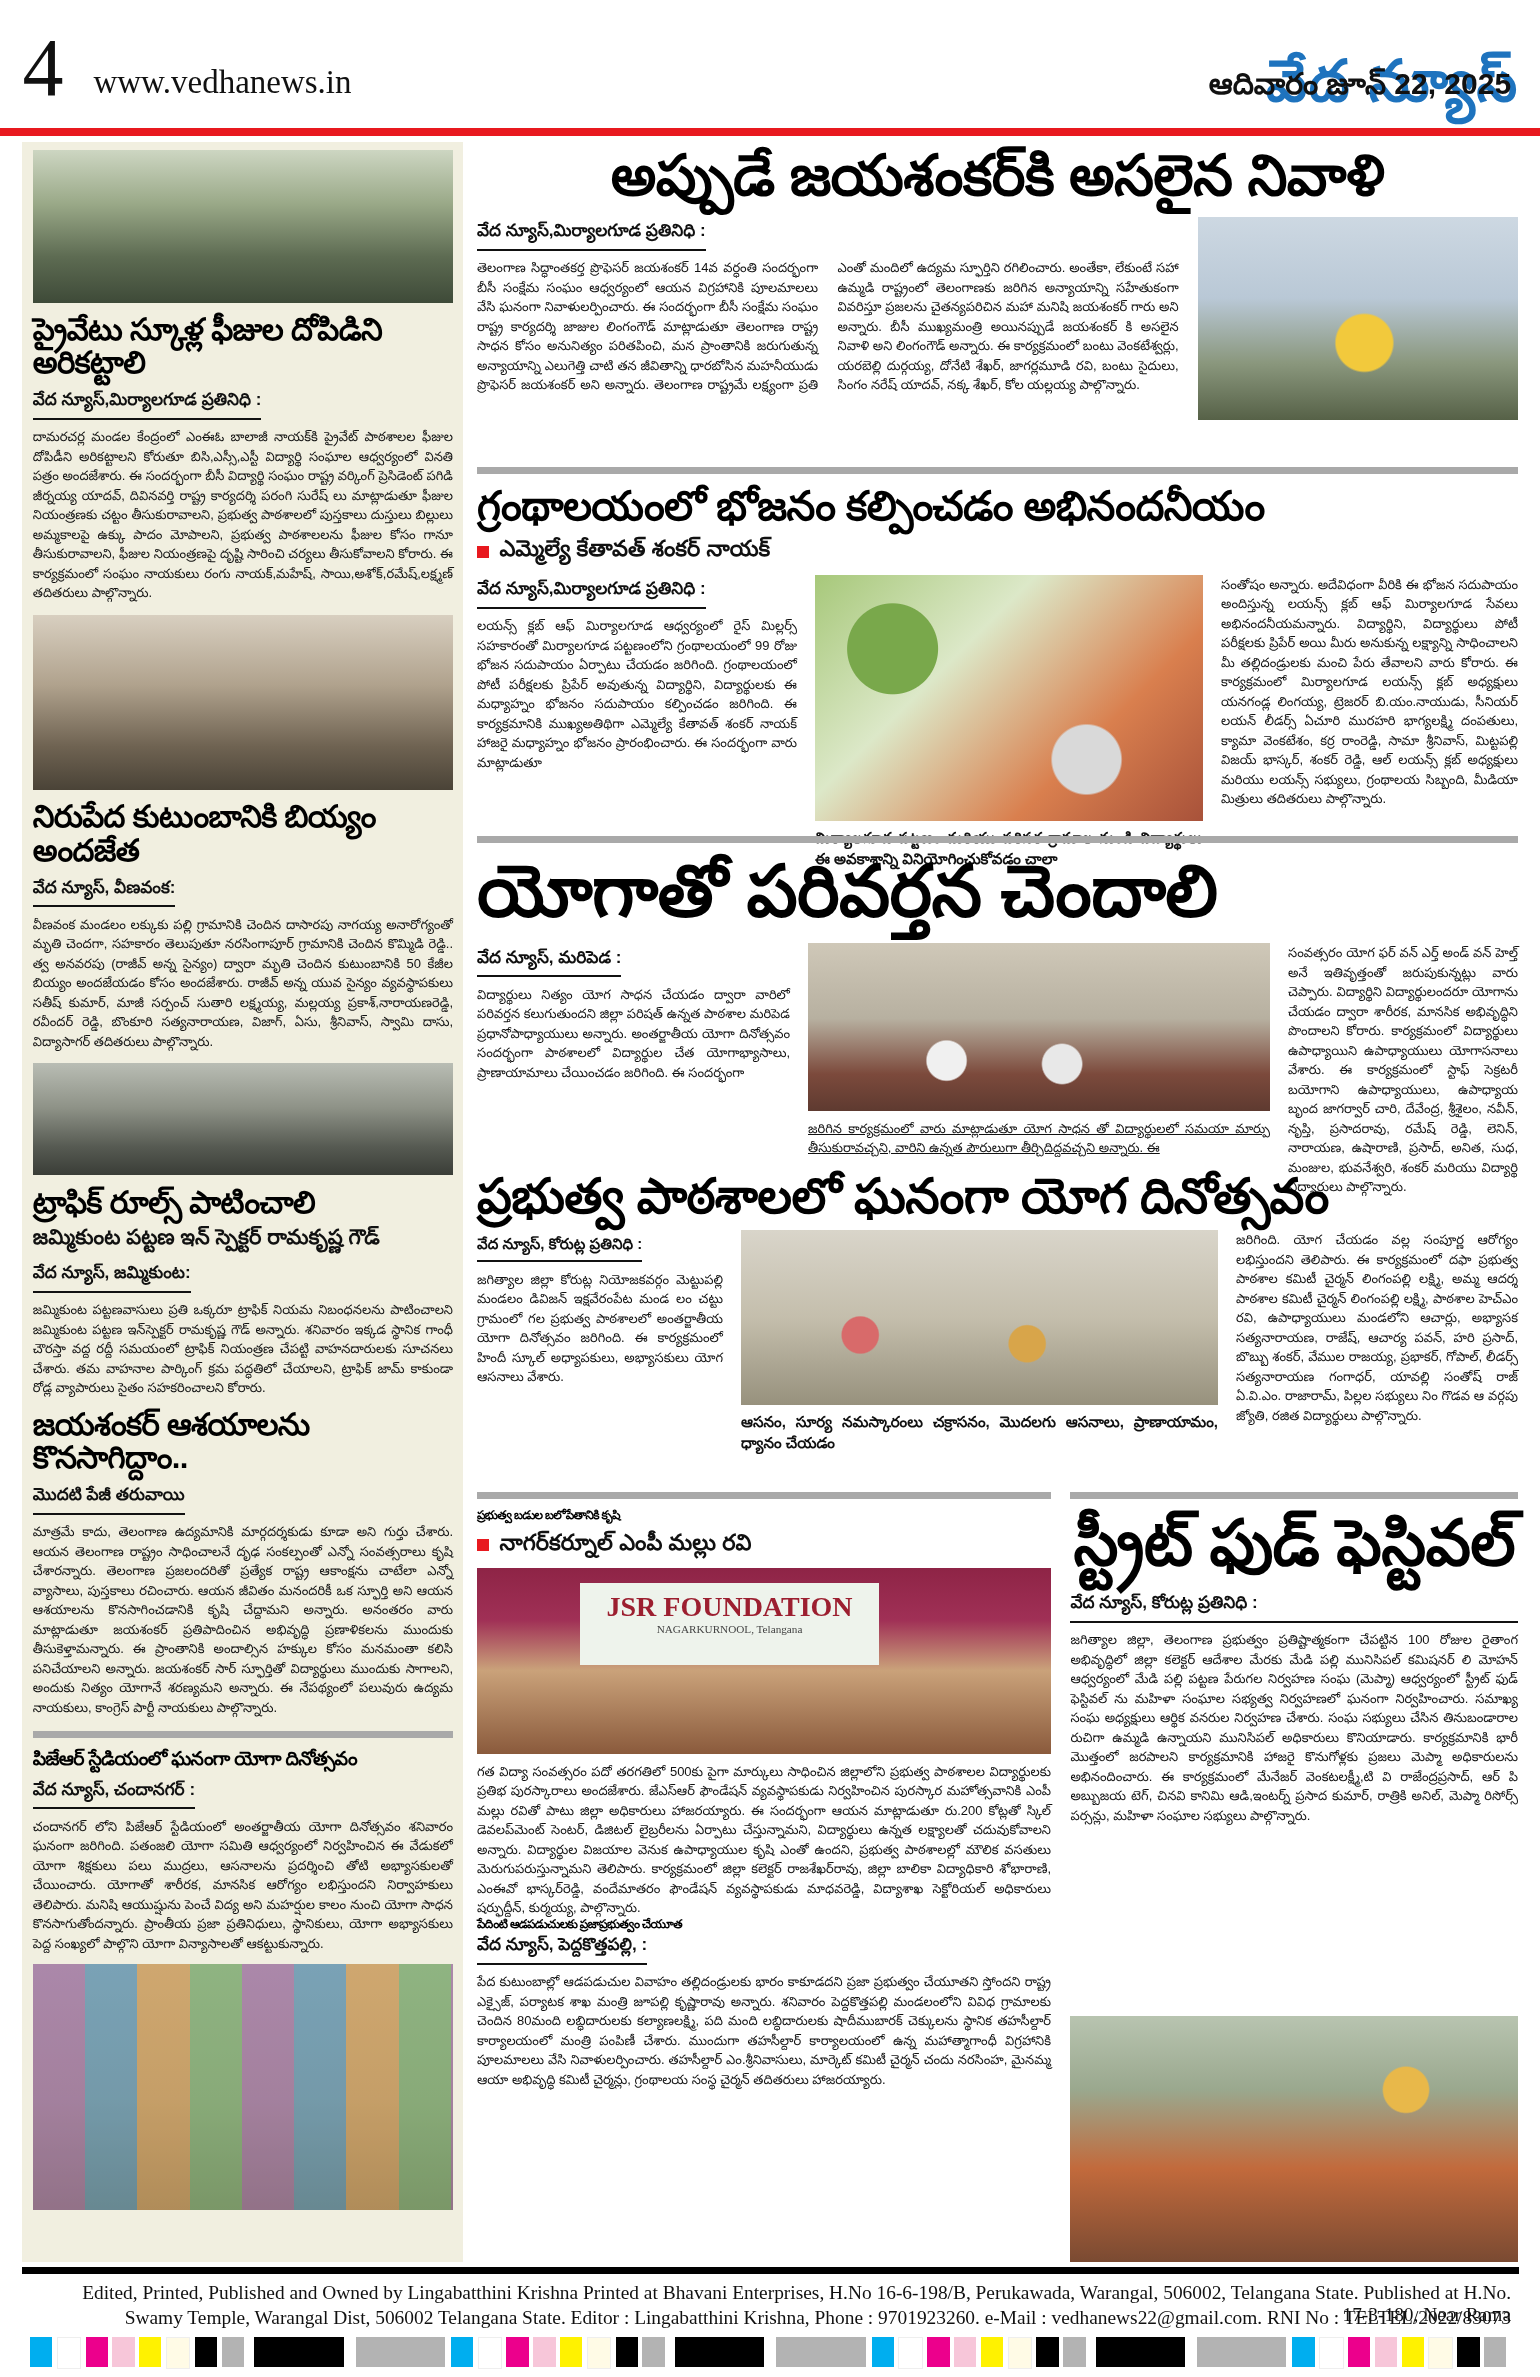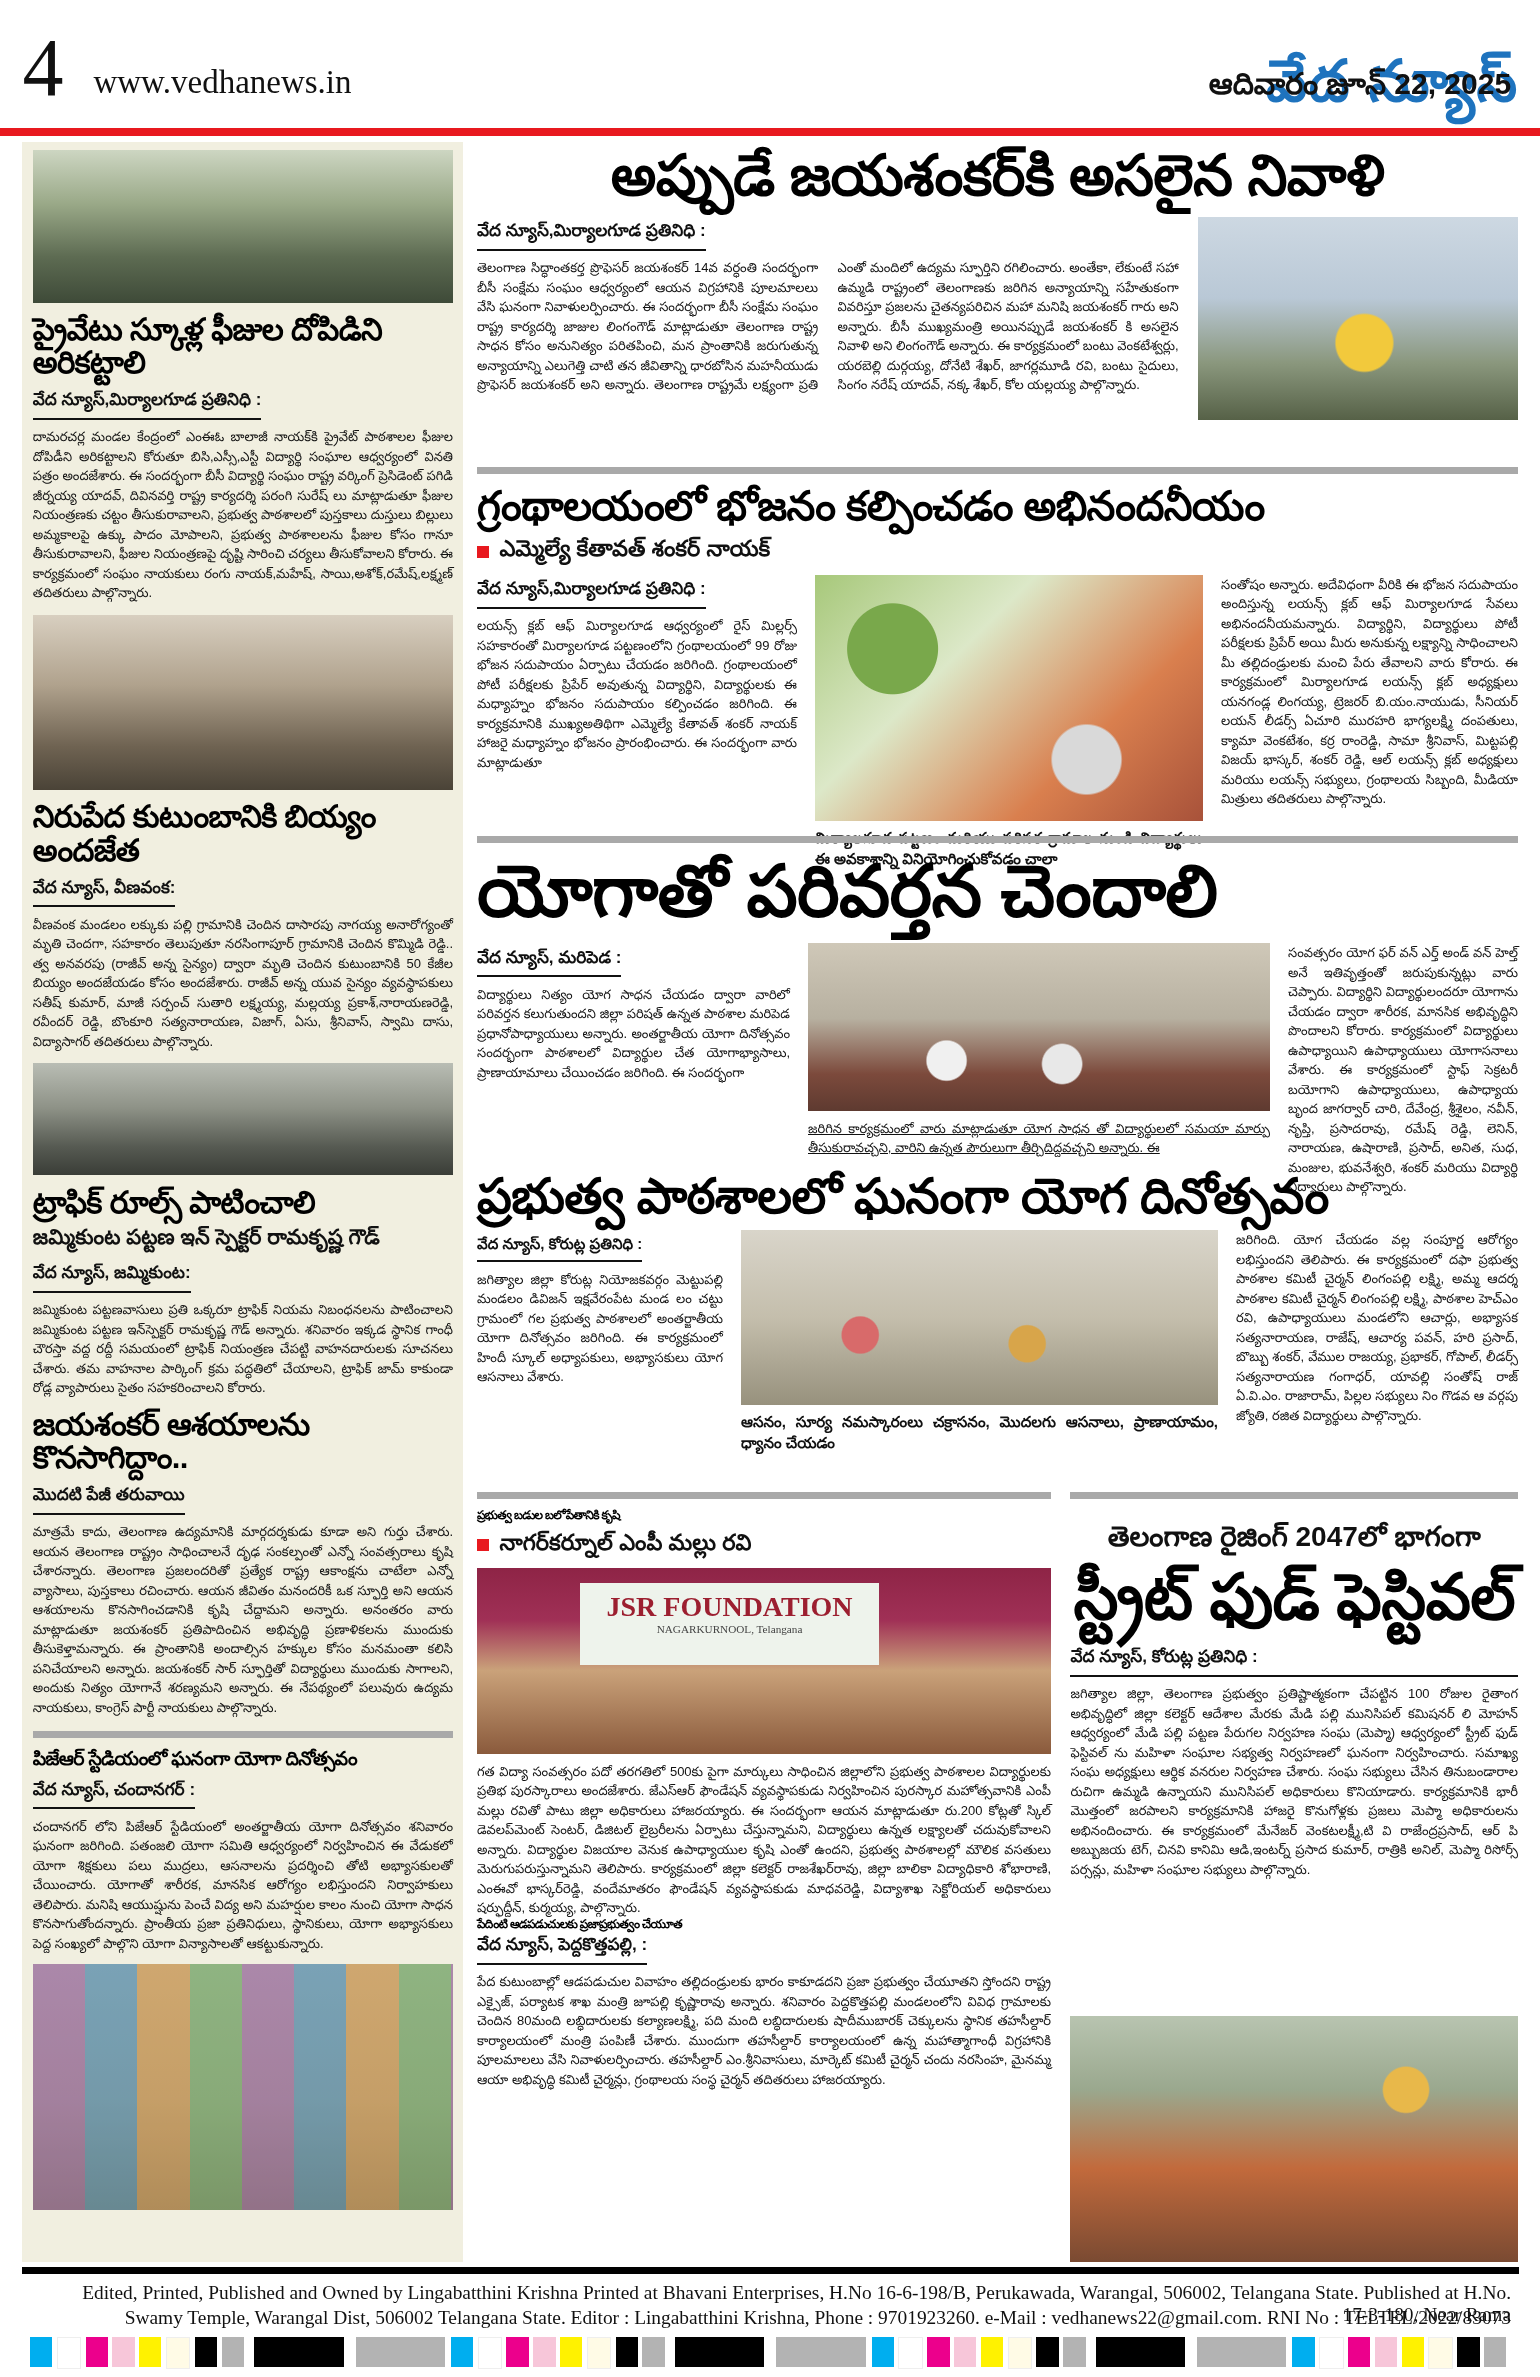--- a/index.html
+++ b/index.html
@@ -241,21 +241,20 @@
 
         <div>
           <div class="headline">పేదింటి ఆడపడుచులకు ప్రజాప్రభుత్వం చేయూత</div>
           <div class="byline">వేద న్యూస్, పెద్దకొత్తపల్లి, :</div>
           <div class="body">పేద కుటుంబాల్లో ఆడపడుచుల వివాహం తల్లిదండ్రులకు భారం కాకూడదని ప్రజా ప్రభుత్వం చేయూతని స్తోందని రాష్ట్ర ఎక్సైజ్, పర్యాటక శాఖ మంత్రి జూపల్లి కృష్ణారావు అన్నారు. శనివారం పెద్దకొత్తపల్లి మండలంలోని వివిధ గ్రామాలకు చెందిన 80మంది లబ్ధిదారులకు కల్యాణలక్ష్మి, పది మంది లబ్ధిదారులకు షాదీముబారక్ చెక్కులను స్థానిక తహసీల్దార్ కార్యాలయంలో మంత్రి పంపిణీ చేశారు. ముందుగా తహసీల్దార్ కార్యాలయంలో ఉన్న మహాత్మాగాంధీ విగ్రహానికి పూలమాలలు వేసి నివాళులర్పించారు. తహసీల్దార్ ఎం.శ్రీనివాసులు, మార్కెట్ కమిటీ చైర్మన్ చందు నరసింహ, మైనమ్మ ఆయా అభివృద్ధి కమిటీ చైర్మన్లు, గ్రంథాలయ సంస్థ చైర్మన్ తదితరులు హాజరయ్యారు.</div>
         </div>
       </div>
 
       <div class="b-right">
         <div class="gray-rule"></div>
-        <div class="a7-kicker">తెలంగాణ రైజింగ్ 2047లో భాగంగా</div>
         <div class="a7">
           <div class="headline">స్ట్రీట్ ఫుడ్ ఫెస్టివల్</div>
         </div>
         <div class="byline">వేద న్యూస్, కోరుట్ల ప్రతినిధి :</div>
         <div class="body">జగిత్యాల జిల్లా, తెలంగాణ ప్రభుత్వం ప్రతిష్టాత్మకంగా చేపట్టిన 100 రోజుల రైతాంగ అభివృద్ధిలో జిల్లా కలెక్టర్ ఆదేశాల మేరకు మేడి పల్లి మునిసిపల్ కమిషనర్ లి మోహన్ ఆధ్వర్యంలో మేడి పల్లి పట్టణ పేరుగల నిర్వహణ సంఘ (మెప్మా) ఆధ్వర్యంలో స్ట్రీట్ ఫుడ్ ఫెస్టివల్ ను మహిళా సంఘాల సభ్యత్వ నిర్వహణలో ఘనంగా నిర్వహించారు. సమాఖ్య సంఘ అధ్యక్షులు ఆర్థిక వనరుల నిర్వహణ చేశారు. సంఘ సభ్యులు చేసిన తినుబండారాల రుచిగా ఉమ్మడి ఉన్నాయని మునిసిపల్ అధికారులు కొనియాడారు. కార్యక్రమానికి భారీ మొత్తంలో జరపాలని కార్యక్రమానికి హాజరై కొనుగోళ్లకు ప్రజలు మెప్మా అధికారులను అభినందించారు. ఈ కార్యక్రమంలో మేనేజర్ వెంకటలక్ష్మీ,టి వి రాజేంద్రప్రసాద్, ఆర్ పి అబ్బుజయ టెగ్, చినవి కానిమి ఆడి,ఇంటర్న్ ప్రసాద కుమార్, రాత్రికి అనిల్, మెప్మా రిసోర్స్ పర్సన్లు, మహిళా సంఘాల సభ్యులు పాల్గొన్నారు.</div>
         <div class="photo ph-cheques"></div>
       </div>
     </div>
   </div>
 

